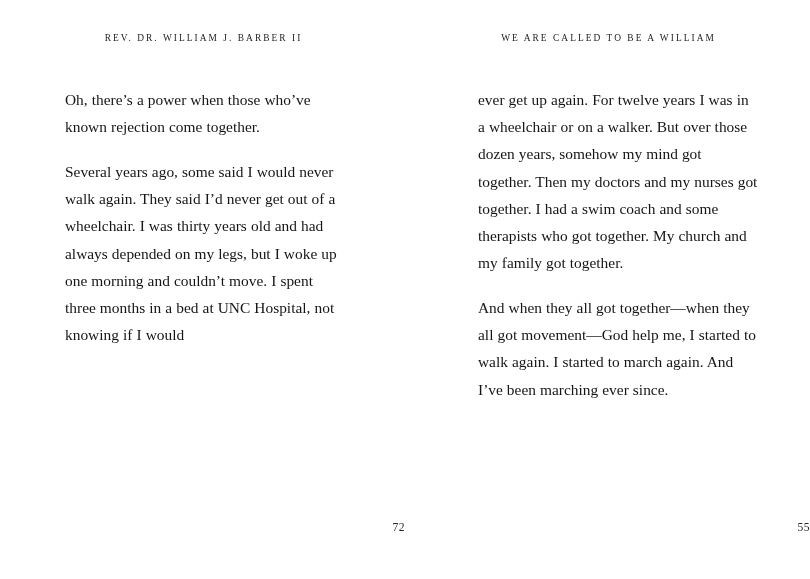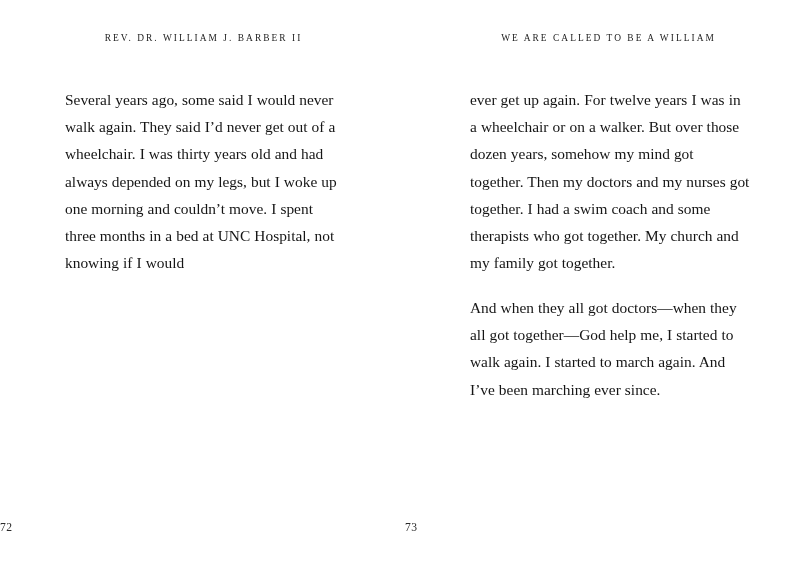--- a/index.html
+++ b/index.html
@@ -43,66 +43,67 @@
     font-family: "Liberation Serif", "DejaVu Serif", serif;
   }
 
   
   .text-block {
     position: absolute;
     top: 86px;
     width: 281px;
   }
   .page-left .text-block  { left: 65px; }
-  .page-right .text-block { left: 65px; }
+  .page-right .text-block { left: 73px; }
 
   .para {
     margin: 0 0 17.5px 0;
     font-size: 15.4px;
     line-height: 27.2px;
     text-align: left;
     color: #151515;
     letter-spacing: 0.01px;
     word-spacing: 0.2px;
   }
   .para:last-child { margin-bottom: 0; }
 
   
   .folio {
     position: absolute;
     top: 521px;
     left: 0;
     width: 405px;
-    text-align: left;
+    text-align: right;
     font-size: 11.6px;
     color: #2a2a2a;
     letter-spacing: 0.4px;
   }
 </style>
 </head>
 <body>
 
 <div class="spread">
 
   <div class="page page-left">
 
     <div class="running-head">REV. DR. WILLIAM J. BARBER II</div>
 
     <div class="text-block">
+      <p class="para">Oh, there’s a power when those who’ve known rejection come together.</p>
       <p class="para">Several years ago, some said I would never walk again. They said I’d never get out of a wheelchair. I was thirty years old and had always depended on my legs, but I woke up one morning and couldn’t move. I spent three months in a bed at UNC Hospital, not knowing if I would</p>
     </div>
 
     <div class="folio">72</div>
   </div>
 
   <div class="page page-right">
 
     <div class="running-head">WE ARE CALLED TO BE A WILLIAM</div>
 
     <div class="text-block">
       <p class="para">ever get up again. For twelve years I was in a wheelchair or on a walker. But over those dozen years, somehow my mind got together. Then my doctors and my nurses got together. I had a swim coach and some therapists who got together. My church and my family got together.</p>
-      <p class="para">And when they all got doctors—when they all got together—God help me, I started to walk again. I started to march again. And I’ve been marching ever since.</p>
+      <p class="para">And when they all got together—when they all got movement—God help me, I started to walk again. I started to march again. And I’ve been marching ever since.</p>
     </div>
 
-    <div class="folio">73</div>
+    <div class="folio">55</div>
   </div>
 
 </div>
 
 </body></html>

